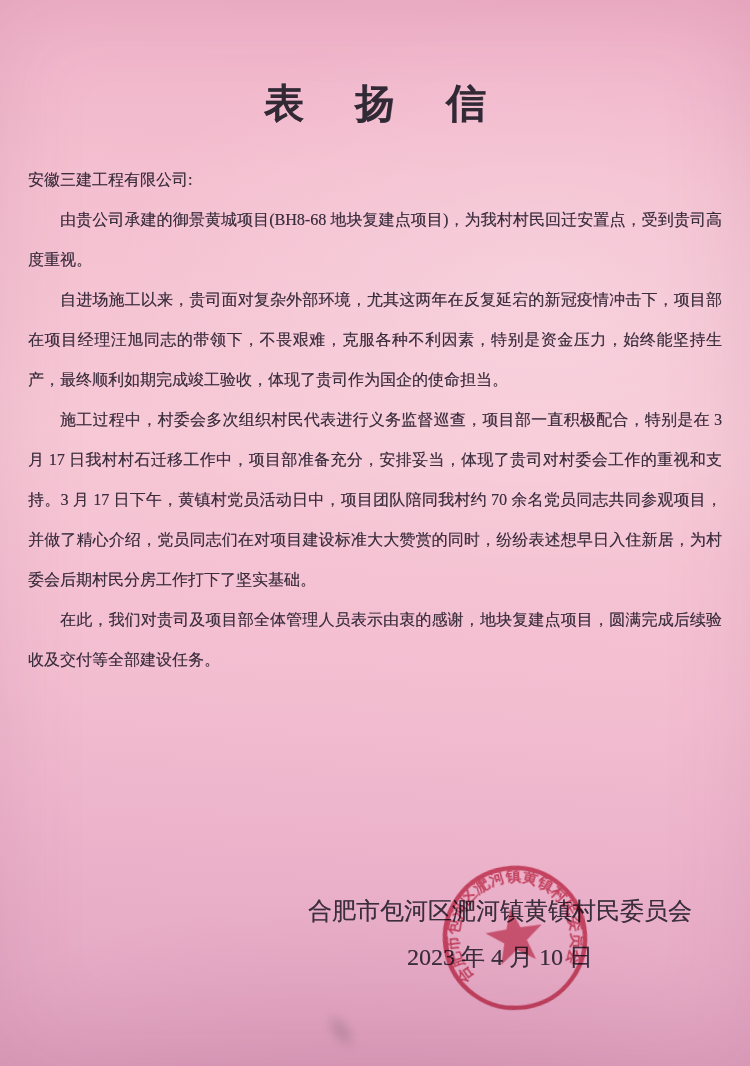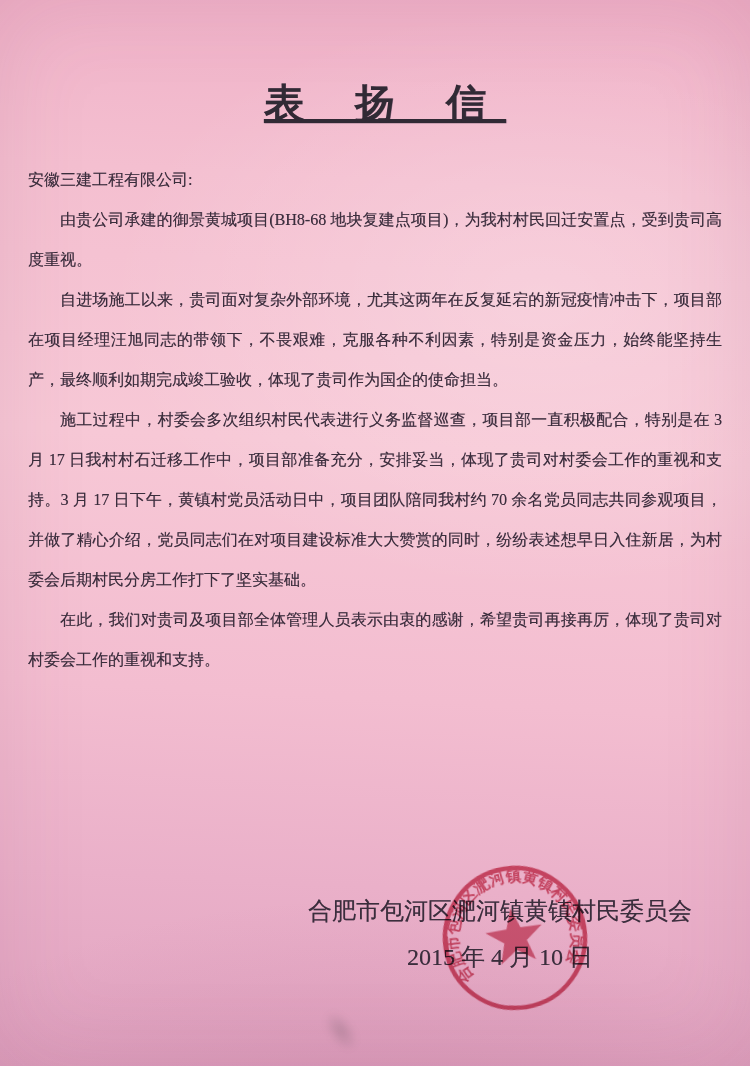--- a/index.html
+++ b/index.html
@@ -16,21 +16,20 @@
     box-shadow:inset 0 0 90px rgba(140,60,100,0.13);
   }
   .title{
     position:absolute;top:76px;left:0;right:0;margin:0;
     text-align:center;
     font-family:"Liberation Sans","DejaVu Sans",sans-serif;
     font-weight:bold;font-size:40px;
     letter-spacing:20px;text-indent:20px;
     color:#312a35;
     text-shadow:0.4px 0.4px 0.6px rgba(60,40,65,0.55);
-    text-decoration:underline;
   }
   .letter-body{
     position:absolute;left:28px;right:28px;top:160px;
     font-size:16px;line-height:40px;
     color:#3a2e3c;text-align:justify;
     text-shadow:0.35px 0.35px 0.55px rgba(70,40,70,0.5);
   }
   .letter-body p{margin:0;}
   .para{text-indent:2em;font-family:Liberation Serif, serif;}
   .sig-block{
@@ -61,26 +60,26 @@
 
 <div class="paper">
 
   <h1 class="title">表 扬 信</h1>
 
   <div class="letter-body">
     <p class="recipient">安徽三建工程有限公司:</p>
     <p class="para">由贵公司承建的御景黄城项目(BH8-68 地块复建点项目)，为我村村民回迁安置点，受到贵司高度重视。</p>
     <p class="para">自进场施工以来，贵司面对复杂外部环境，尤其这两年在反复延宕的新冠疫情冲击下，项目部在项目经理汪旭同志的带领下，不畏艰难，克服各种不利因素，特别是资金压力，始终能坚持生产，最终顺利如期完成竣工验收，体现了贵司作为国企的使命担当。</p>
     <p class="para">施工过程中，村委会多次组织村民代表进行义务监督巡查，项目部一直积极配合，特别是在 3 月 17 日我村村石迁移工作中，项目部准备充分，安排妥当，体现了贵司对村委会工作的重视和支持。3 月 17 日下午，黄镇村党员活动日中，项目团队陪同我村约 70 余名党员同志共同参观项目，并做了精心介绍，党员同志们在对项目建设标准大大赞赏的同时，纷纷表述想早日入住新居，为村委会后期村民分房工作打下了坚实基础。</p>
-    <p class="para">在此，我们对贵司及项目部全体管理人员表示由衷的感谢，希望贵司再接再厉，体现了贵司对村委会工作的重视和支持。</p>
+    <p class="para">在此，我们对贵司及项目部全体管理人员表示由衷的感谢，地块复建点项目，圆满完成后续验收及交付等全部建设任务。</p>
   </div>
 
   <div class="sig-block">
     <p>合肥市包河区淝河镇黄镇村民委员会</p>
-    <p>2015 年 4 月 10 日</p>
+    <p>2023 年 4 月 10 日</p>
   </div>
 
   <svg class="stamp" viewBox="0 0 160 160">
     <circle cx="80" cy="80" r="70" fill="none" stroke="#cf4a66" stroke-width="4.5"></circle>
     <path fill="#cf4a66" fill-opacity="0.85" d="M80,50 L87.1,70.3 L108.5,70.7 L91.4,83.7 L97.6,104.3 L80,92 L62.4,104.3 L68.6,83.7 L51.5,70.7 L72.9,70.3 Z"></path>
     <path id="sealArc" fill="none" d="M 33.3,112.7 A 57,57 0 1 1 126.7,112.7"></path>
     <text class="stamp-text">
       <textPath href="#sealArc" startOffset="0" textLength="248" lengthAdjust="spacingAndGlyphs">合肥市包河区淝河镇黄镇村民委员会</textPath>
     </text>
   </svg>

